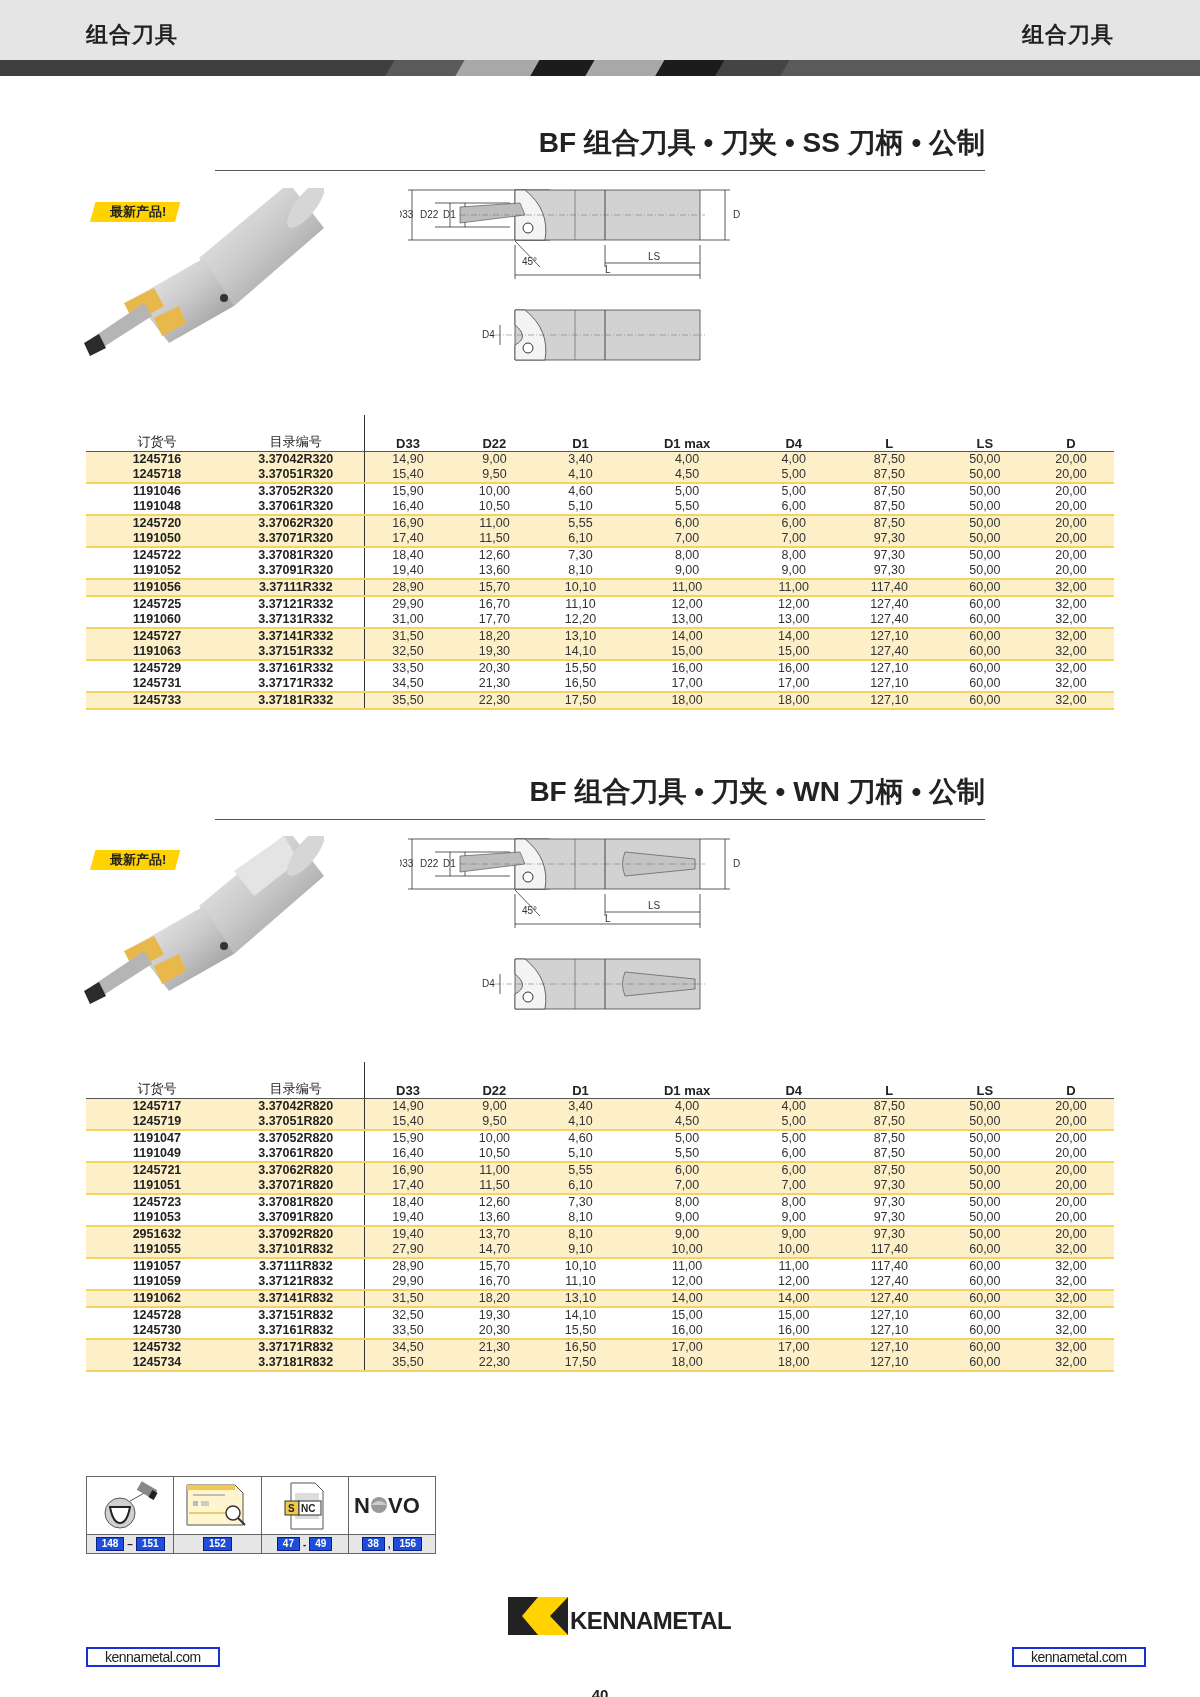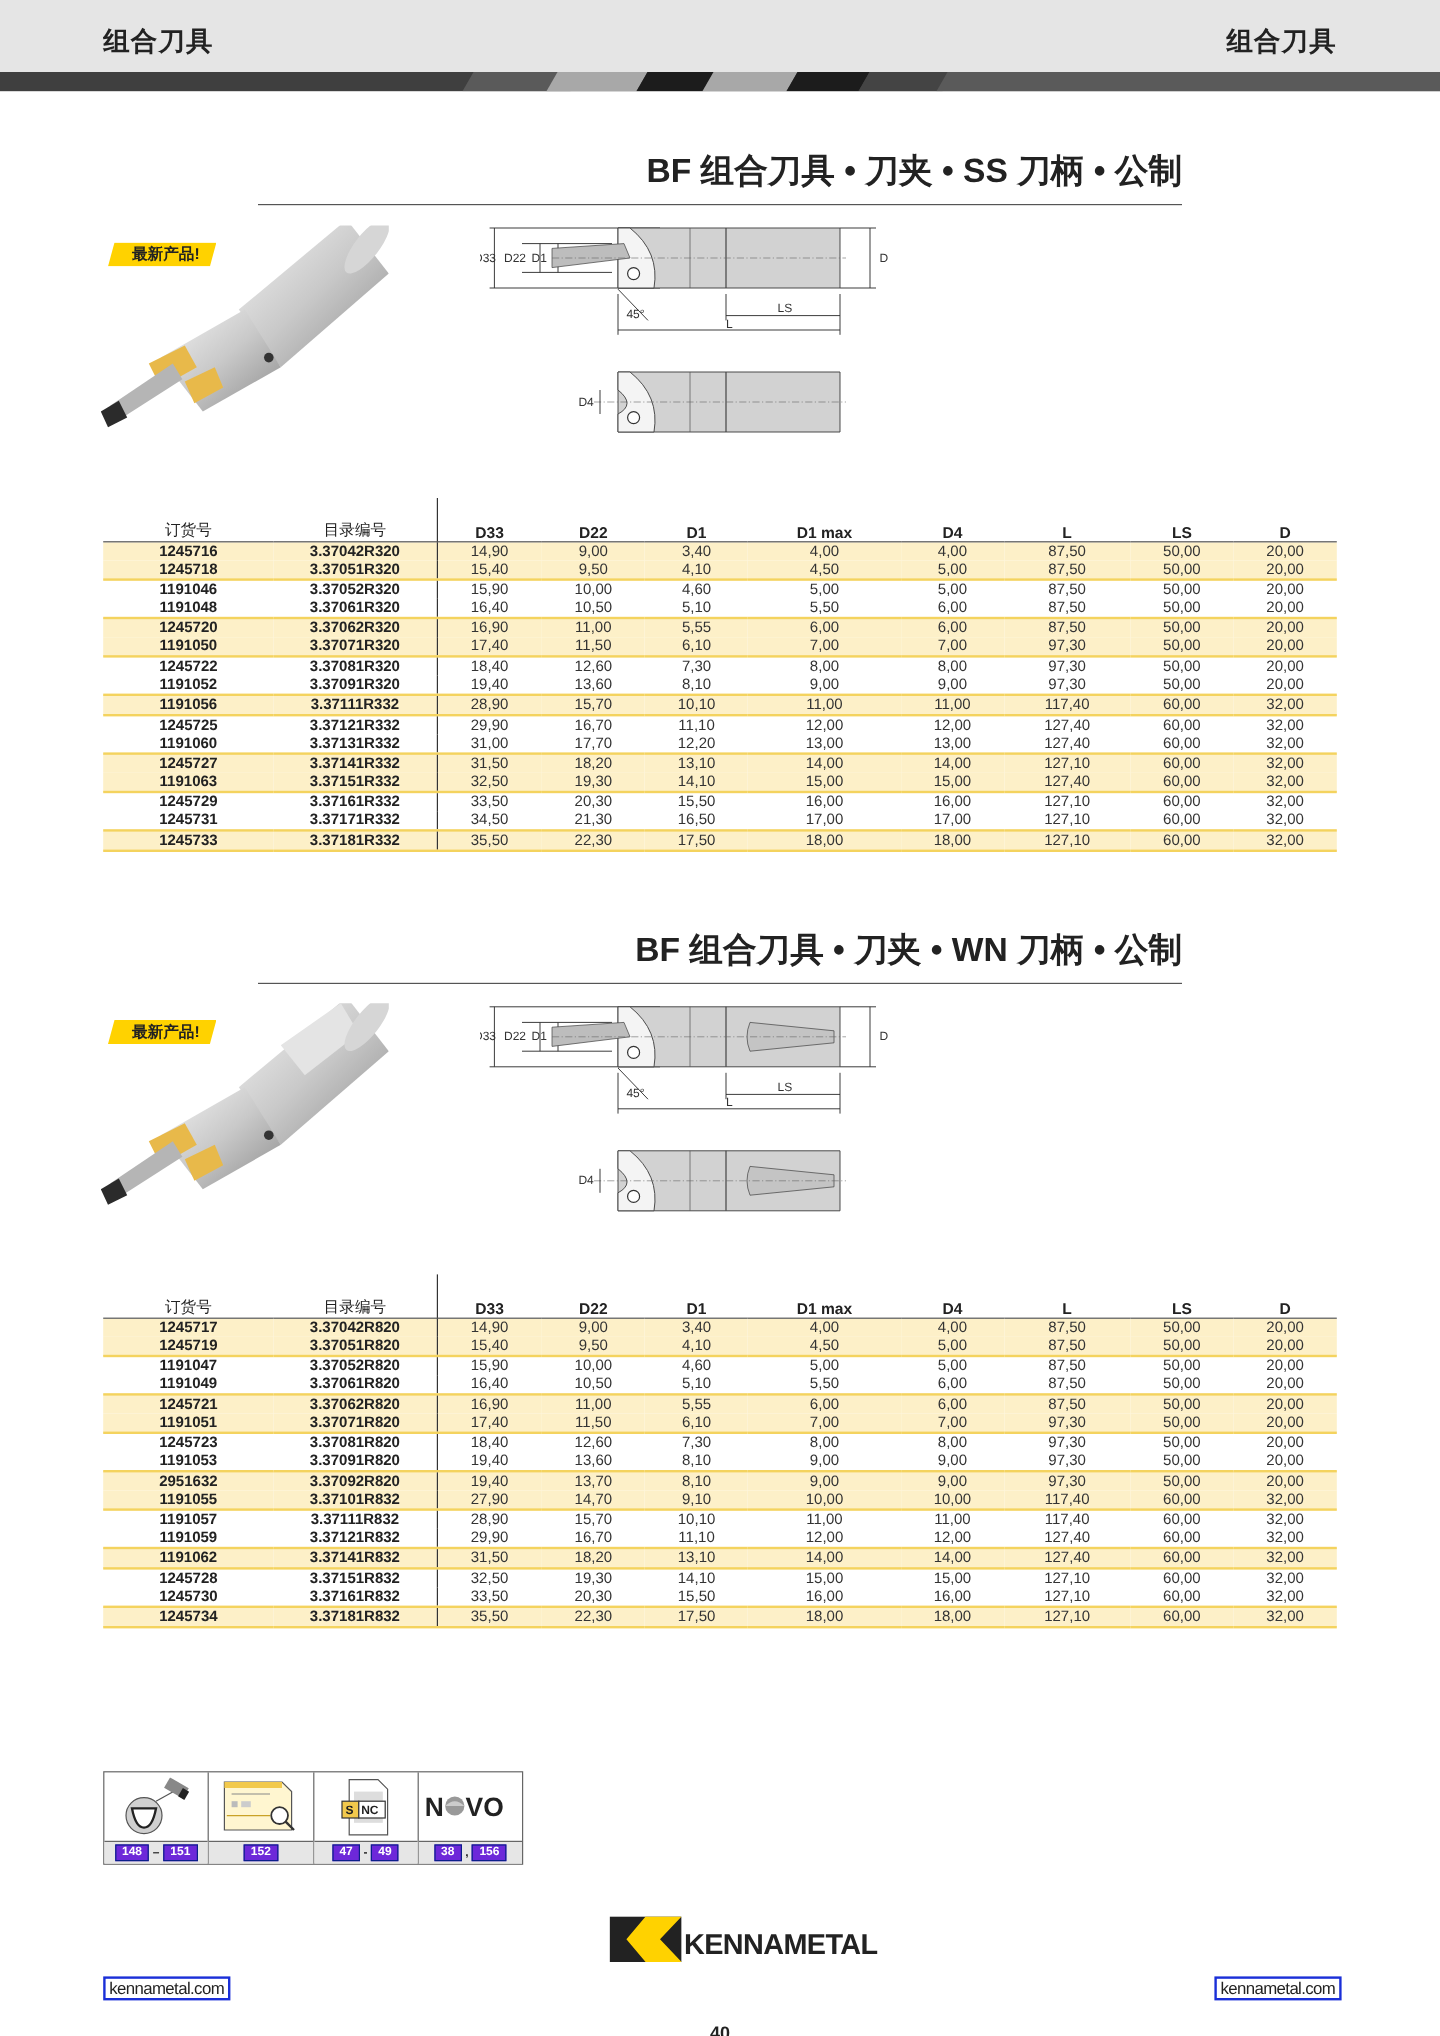--- a/index.html
+++ b/index.html
@@ -28,26 +28,26 @@
   table.spec td.bold { font-weight: bold; color: #222; }
   table.spec td.sep, table.spec th.sep { border-right: 1px solid #333; }
   table.spec tr.hl td { background: #FDF0C8; }
   table.spec tr.lineb td { border-bottom: 2px solid #F4D35E; }
 
   .ref-box { position: absolute; left: 86px; top: 1476px; width: 350px; height: 78px; border: 1px solid #666; display: flex; }
   .ref-cell { flex: 1; border-right: 1px solid #666; display: flex; flex-direction: column; }
   .ref-cell:last-child { border-right: none; }
   .ref-icon { height: 58px; display: flex; align-items: center; justify-content: center; }
   .ref-pages { height: 19px; background: #e6e6e6; border-top: 1px solid #666; display: flex; align-items: center; justify-content: center; gap: 3px; font-size: 10px; font-weight: bold; }
-  .pg { background: #6d28d9; color: #fff; padding: 0 5px; border: 1px solid #0b1f8a; line-height: 12px; }
+  .pg { background: #1d4ed8; color: #fff; padding: 0 5px; border: 1px solid #0b1f8a; line-height: 12px; }
 
   .logo { position: absolute; left: 508px; top: 1597px; display: flex; align-items: flex-end; }
   .logo-text { font-size: 24px; font-weight: bold; color: #222; letter-spacing: -0.5px; margin-left: 2px; }
   .page-num { position: absolute; left: 0; width: 1200px; top: 1686px; text-align: center; font-size: 15px; font-weight: bold; color: #222; }
-  .site { position: absolute; top: 1647px; font-size: 14px; color: #222; border: 2px solid #1a2fd8; padding: 0 3px; line-height: 16px; letter-spacing: -0.5px; }
+  .site { position: absolute; top: 1647px; font-size: 14px; color: #222; border: 2px solid #1a2fd8; padding: 0 17px; line-height: 16px; letter-spacing: -0.5px; }
 </style>
 </head>
 <body>
 
 <div class="topbar">
   <span class="left">组合刀具</span>
   <span class="right">组合刀具</span>
 </div>
 <div class="stripe">
   <div class="band" style="left:390px;width:90px;background:#5a5a5a;"></div>
@@ -590,20 +590,32 @@
         <td>32,00</td>
       </tr>
       <tr class="lineb">
         <td class="bold">1245730</td>
         <td class="bold sep">3.37161R832</td>
         <td>33,50</td>
         <td>20,30</td>
         <td>15,50</td>
         <td>16,00</td>
         <td>16,00</td>
+        <td>127,10</td>
+        <td>60,00</td>
+        <td>32,00</td>
+      </tr>
+      <tr class="hl">
+        <td class="bold">1245732</td>
+        <td class="bold sep">3.37171R832</td>
+        <td>34,50</td>
+        <td>21,30</td>
+        <td>16,50</td>
+        <td>17,00</td>
+        <td>17,00</td>
         <td>127,10</td>
         <td>60,00</td>
         <td>32,00</td>
       </tr>
       <tr class="hl lineb">
         <td class="bold">1245734</td>
         <td class="bold sep">3.37181R832</td>
         <td>35,50</td>
         <td>22,30</td>
         <td>17,50</td>

